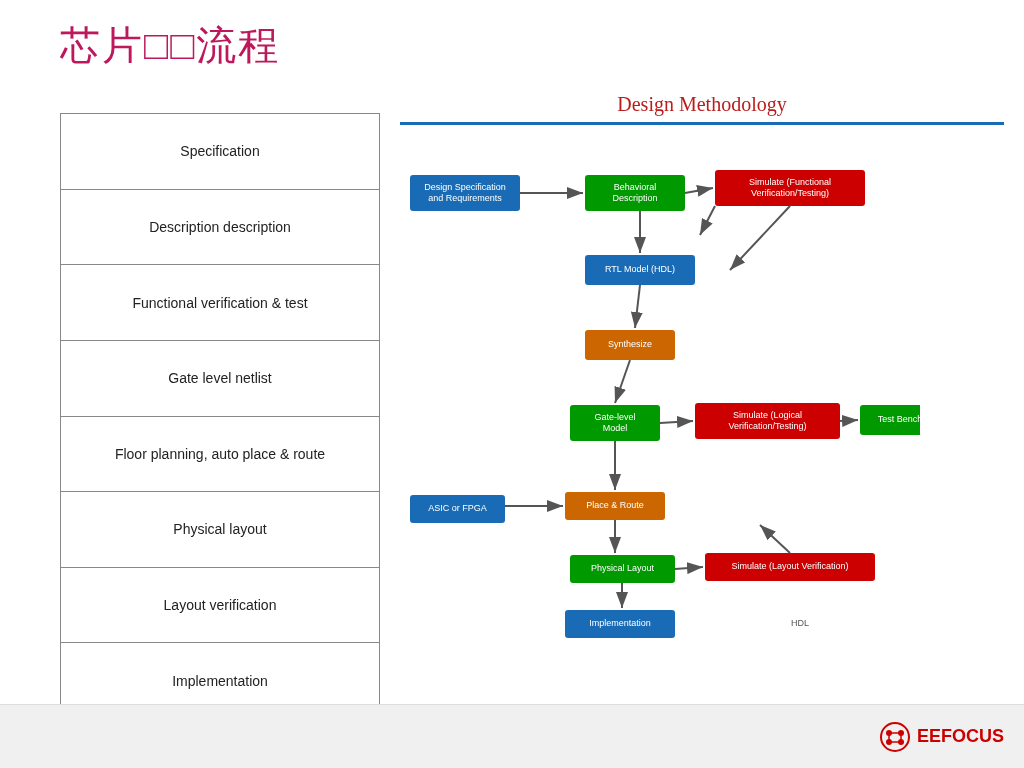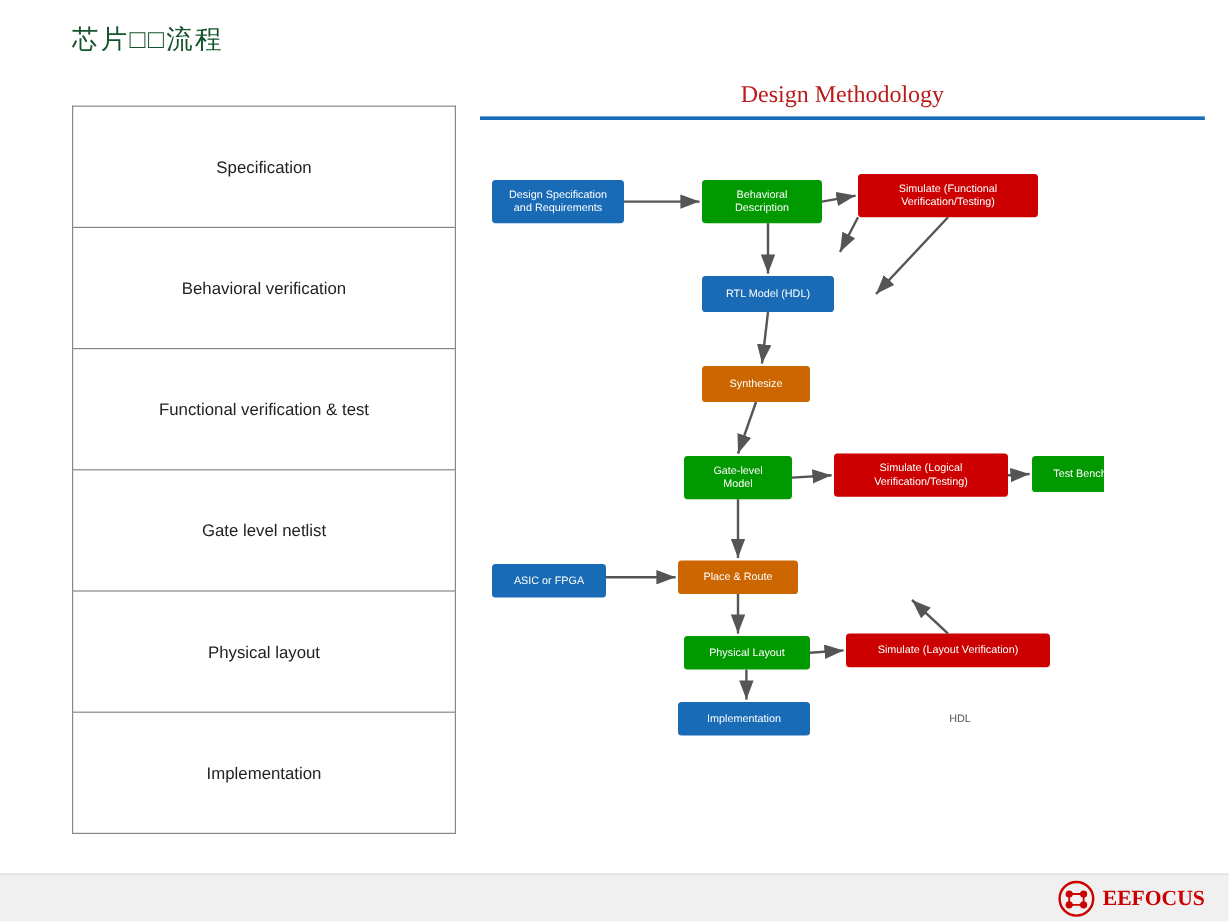--- a/index.html
+++ b/index.html
@@ -9,22 +9,22 @@
       background: #ffffff;
       font-family: Arial, sans-serif;
       overflow: hidden;
       position: relative;
     }
 
     
     .page-title {
       text-align: left;
       padding: 18px 0 10px 60px;
-      font-size: 22px;
-      color: #14532d;
+      font-size: 40px;
+      color: #be185d;
       font-weight: normal;
       letter-spacing: 2px;
     }
 
     
     .main-content {
       display: flex;
       flex-direction: row;
       padding: 10px 20px 10px 60px;
       gap: 20px;
@@ -74,28 +74,27 @@
       width: 520px;
       height: 580px;
     }
 
     
     .footer {
       position: absolute;
       bottom: 0;
       right: 0;
       width: 100%;
-      height: 40px;
+      height: 64px;
       background: #f0f0f0;
       display: flex;
       align-items: center;
       justify-content: flex-end;
       padding-right: 20px;
       border-top: 1px solid #ddd;
-      font-family: Liberation Serif, serif;
     }
 
     .eefocus-logo {
       display: flex;
       align-items: center;
       gap: 6px;
       color: #cc0000;
       font-size: 18px;
       font-weight: bold;
     }
@@ -111,30 +110,36 @@
 <div class="page-title">芯片□□流程</div>
 
 <div class="main-content">
 
   <table class="design-table">
     <tbody id="table-body">
         <tr>
           <td>Specification</td>
         </tr>
         <tr>
-          <td>Behavioral verification</td>
+          <td>Description description</td>
         </tr>
         <tr>
           <td>Functional verification &amp; test</td>
         </tr>
         <tr>
           <td>Gate level netlist</td>
         </tr>
         <tr>
+          <td>Floor planning, auto place &amp; route</td>
+        </tr>
+        <tr>
           <td>Physical layout</td>
+        </tr>
+        <tr>
+          <td>Layout verification</td>
         </tr>
         <tr>
           <td>Implementation</td>
         </tr>
       </tbody>
   </table>
 
   <div class="diagram-area">
     <div class="diagram-title">Design Methodology</div>
     <div class="diagram-line"></div>

